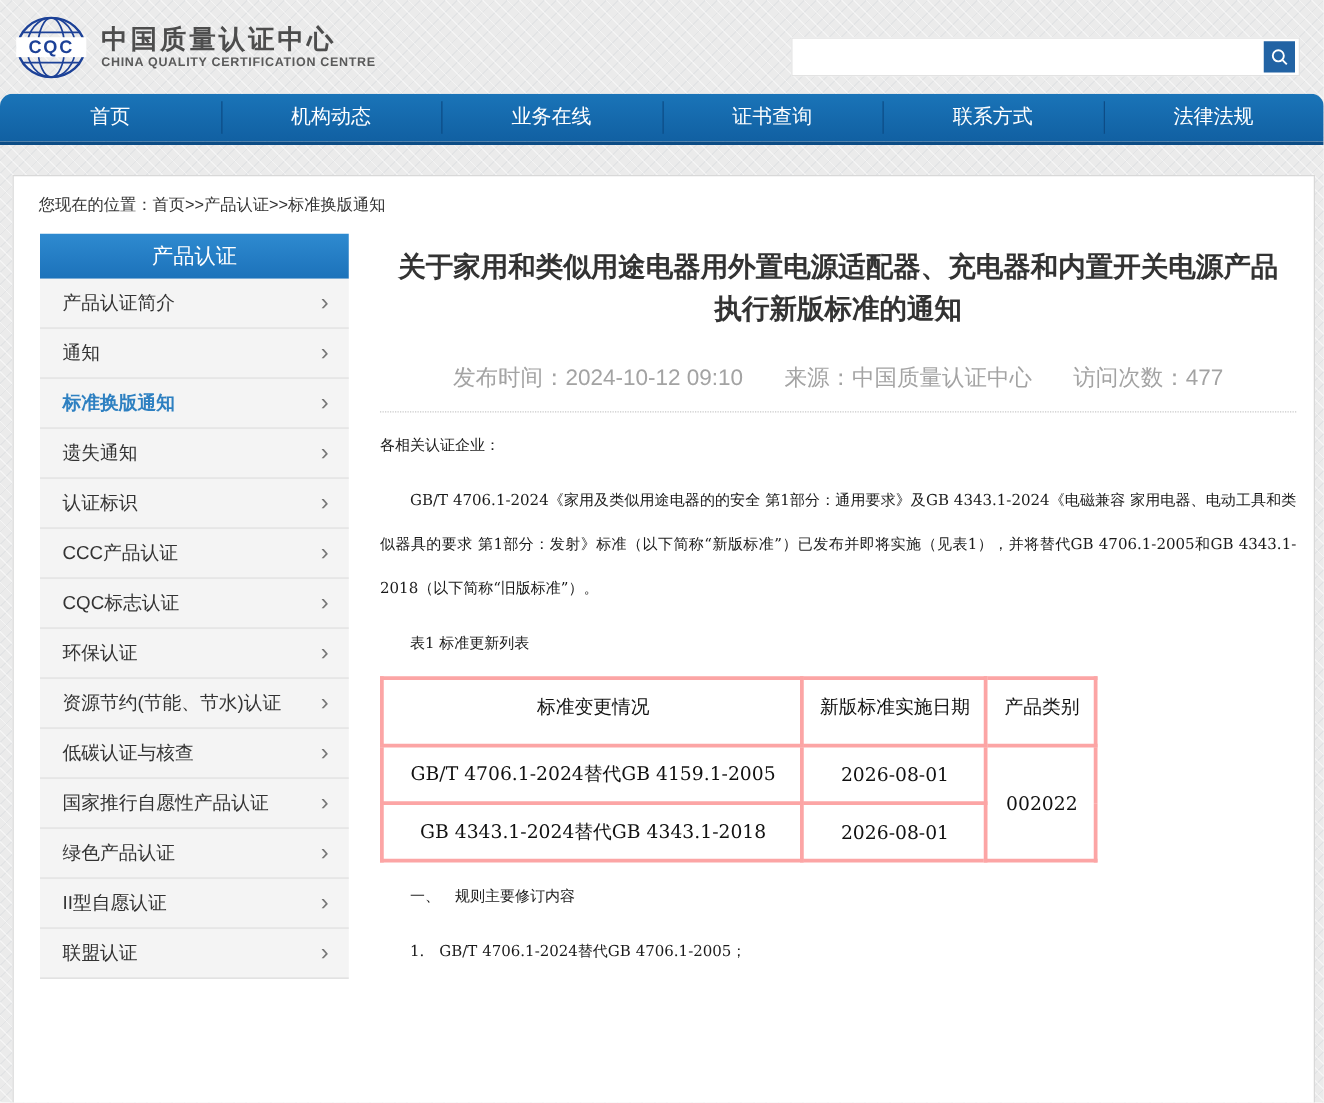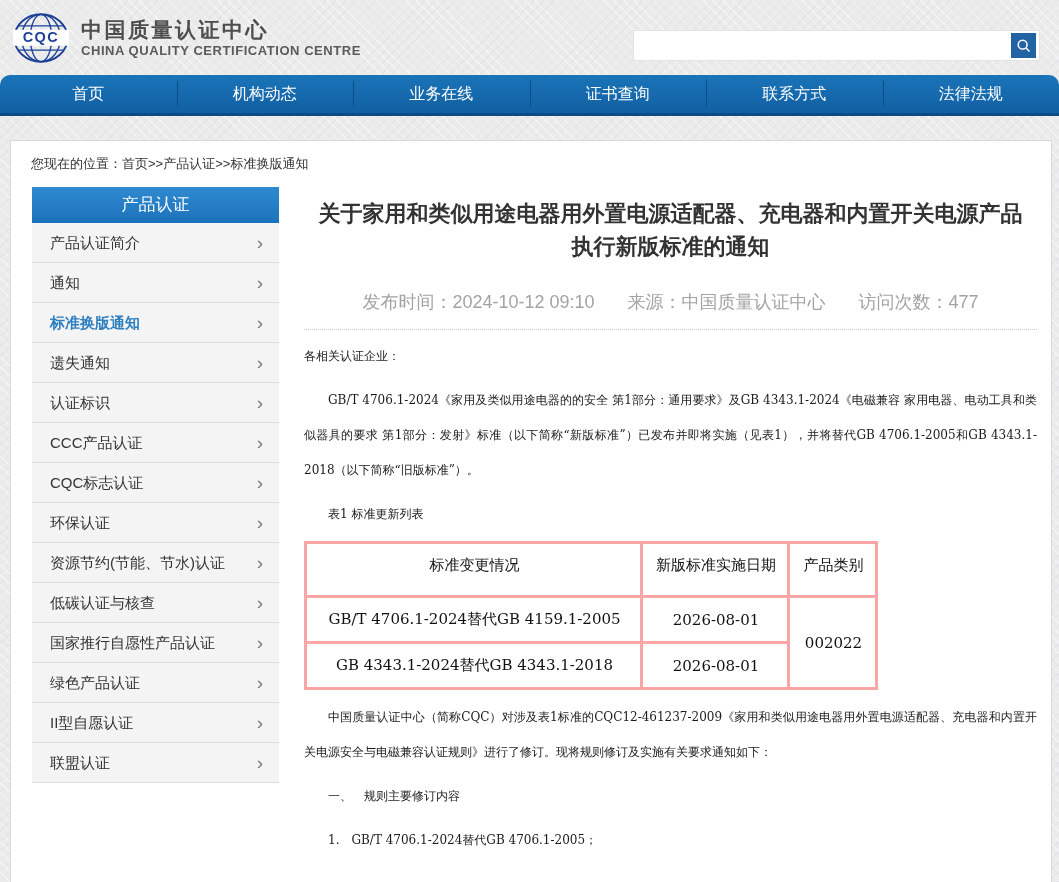--- a/index.html
+++ b/index.html
@@ -12,21 +12,21 @@
     background-color: #ebebeb;
     background-image:
       repeating-linear-gradient(45deg,  rgba(255,255,255,.45) 0 1px, transparent 1px 7px),
       repeating-linear-gradient(-45deg, rgba(210,214,218,.35) 0 1px, transparent 1px 7px);
   }
 
   
   .site-header { position: relative; height: 75px; border-radius: 26px; }
   .logo { position: absolute; left: 12px; top: 9px; display: flex; align-items: center; gap: 11px; cursor: pointer; }
   .logo-text .cn { font-size: 21px; font-weight: bold; color: #4d4d4d; letter-spacing: 2.5px; line-height: 24px; }
-  .logo-text .en { font-size: 13px; color: #5a5a5a; letter-spacing: 0.55px; margin-top: 1px; font-weight: bold; }
+  .logo-text .en { font-size: 10px; color: #5a5a5a; letter-spacing: 0.55px; margin-top: 1px; font-weight: bold; }
 
   .search-box { position: absolute; left: 633px; top: 30px; width: 407px; height: 31px;
     background: #fff; border: 1px solid #e3e3e3; }
   .search-box input { border: none; outline: none; width: 100%; height: 100%;
     padding: 0 40px 0 10px; font-size: 14px; background: transparent; }
   .search-btn { position: absolute; right: 3px; top: 2px; width: 25px; height: 25px;
     background: #2263a4; border: none; padding: 0; cursor: pointer; display: flex; align-items: center; justify-content: center; }
 
   
   .main-nav { position: absolute; top: 75px; left: 0; width: 1059px; height: 41px;
@@ -221,19 +221,18 @@
             <td>2026-08-01</td>
             <td rowspan="2">002022</td>
           </tr>
           <tr>
             <td>GB 4343.1-2024替代GB 4343.1-2018</td>
             <td>2026-08-01</td>
           </tr>
         </tbody>
       </table>
 
-      <p class="indent">中国质量认证中心（简称CQC）对涉及表1标准的CQC12-461237-2009《家用和类似用途电器用外置电源适配器、充电器和内置开关电源安全与电磁兼容认证规则》进行了修订。现将规则修订及实施有关要求通知如下：</p>
       <p class="indent">一、　规则主要修订内容</p>
       <p class="indent">1.　GB/T 4706.1-2024替代GB 4706.1-2005；</p>
 
     </main>
   </div>
 </div>
 
 </body></html>

